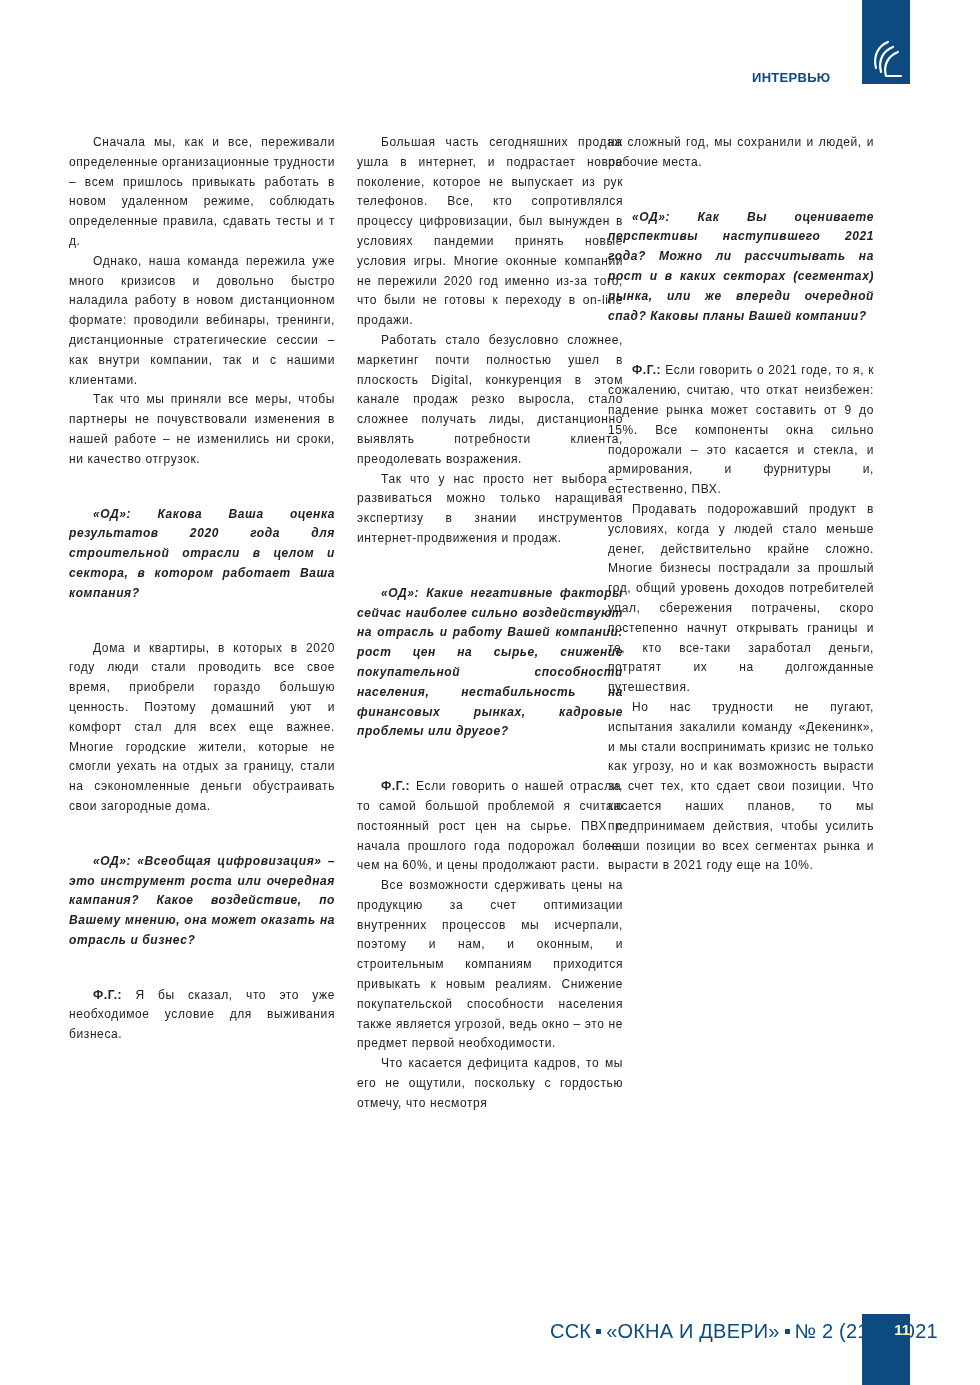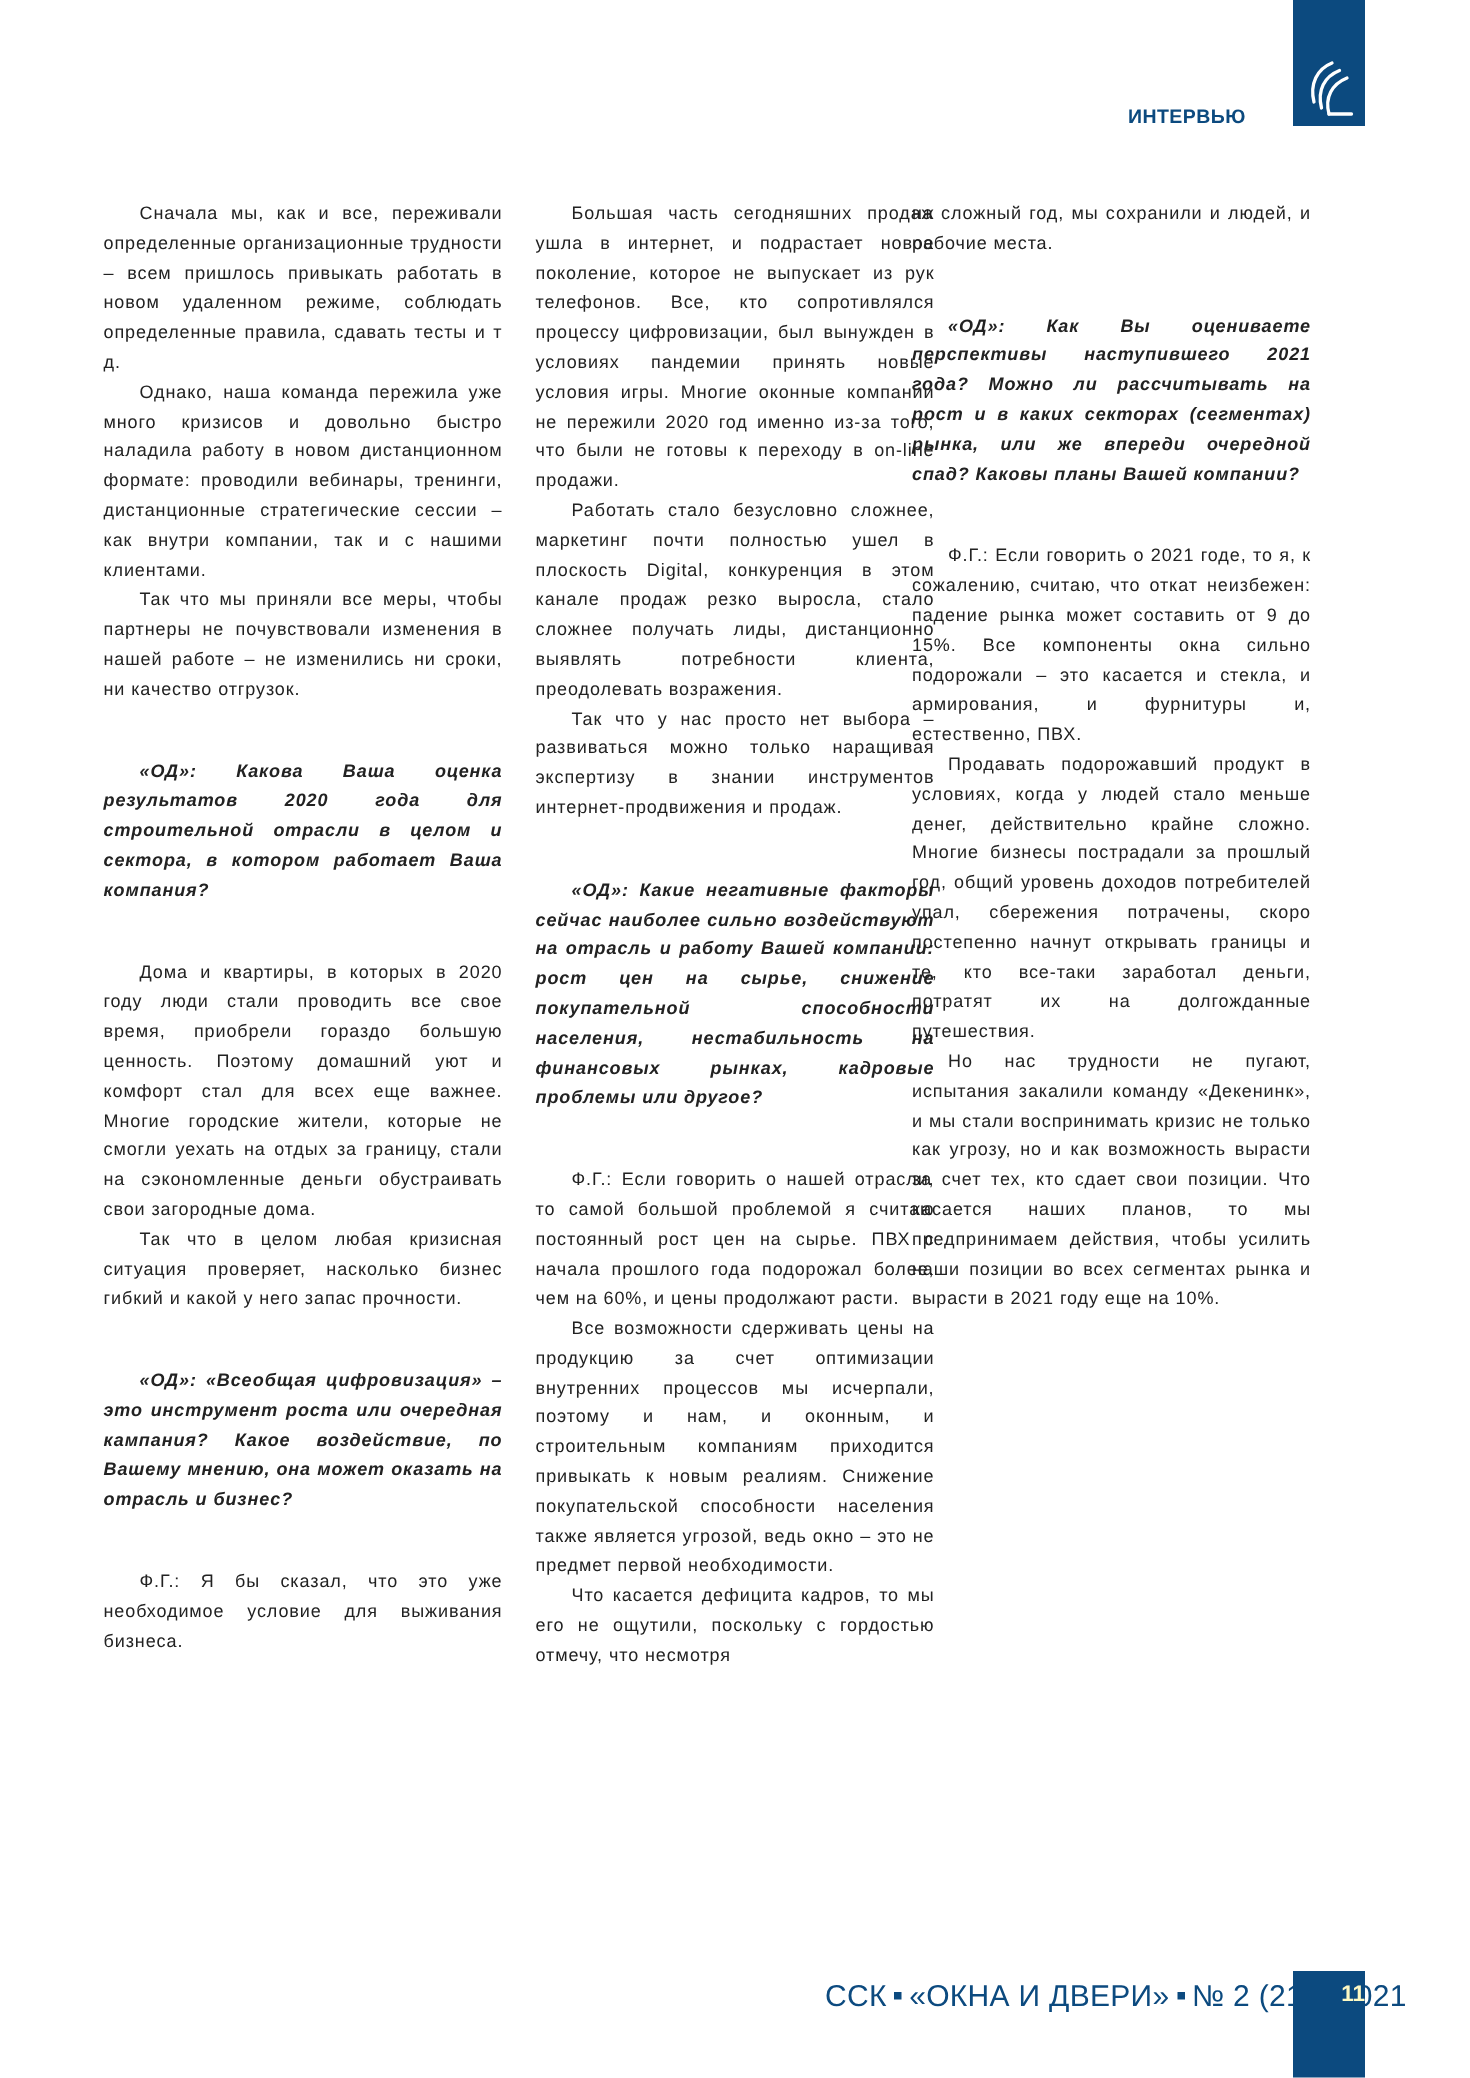--- a/index.html
+++ b/index.html
@@ -10,21 +10,21 @@
     .section-label { position: absolute; left: 752px; top: 70px; font-size: 13px; font-weight: bold;
                      color: #0c4a7f; letter-spacing: 0.3px; }
     .col { position: absolute; top: 133px; width: 266px; font-size: 12px; line-height: 19.8px;
            text-align: justify; letter-spacing: 0.6px; }
     .col1 { left: 69px; }
     .col2 { left: 357px; }
     .col3 { left: 608px; }
     .p { margin: 0; text-indent: 24px; }
     .p.noindent { text-indent: 0; }
     .q { margin: 35px 0; text-indent: 24px; font-weight: bold; font-style: italic; }
-    .a-lead { font-weight: normal; }
+    .a-lead { font-weight: bold; }
     .footer { position: absolute; left: 550px; top: 1320px; font-size: 20px; color: #0c4a7f; letter-spacing: 0.2px; }
     .footer .sq { display: inline-block; width: 5px; height: 5px; background: #0c4a7f; vertical-align: middle; margin: 0 5px 3px 5px; }
     .pagebox { position: absolute; left: 862px; top: 1314px; width: 48px; height: 71px; background: #0c4a7f; }
     .pagebox span { position: absolute; left: 16px; right: 0; top: 7px; text-align: right; color: #fef9c3; font-weight: bold; font-size: 15px; }
   </style>
 </head>
 <body>
 
 <div class="topbar">
   <svg width="36" height="42" viewBox="0 0 36 42">
@@ -37,21 +37,20 @@
   </svg>
 </div>
 <div class="section-label">ИНТЕРВЬЮ</div>
 
 <div class="col col1">
     <p class="p">Сначала мы, как и все, переживали определенные организационные трудности – всем пришлось привыкать работать в новом удаленном режиме, соблюдать определенные правила, сдавать тесты и т д.</p>
     <p class="p">Однако, наша команда пережила уже много кризисов и довольно быстро наладила работу в новом дистанционном формате: проводили вебинары, тренинги, дистанционные стратегические сессии – как внутри компании, так и с нашими клиентами.</p>
     <p class="p">Так что мы приняли все меры, чтобы партнеры не почувствовали изменения в нашей работе – не изменились ни сроки, ни качество отгрузок.</p>
     <p class="q">«ОД»: Какова Ваша оценка результатов 2020 года для строительной отрасли в целом и сектора, в котором работает Ваша компания?</p>
     <p class="p">Дома и квартиры, в которых в 2020 году люди стали проводить все свое время, приобрели гораздо большую ценность. Поэтому домашний уют и комфорт стал для всех еще важнее. Многие городские жители, которые не смогли уехать на отдых за границу, стали на сэкономленные деньги обустраивать свои загородные дома.</p>
-    <p class="p">Так что в целом любая кризисная ситуация проверяет, насколько бизнес гибкий и какой у него запас прочности.</p>
     <p class="q">«ОД»: «Всеобщая цифровизация» – это инструмент роста или очередная кампания? Какое воздействие, по Вашему мнению, она может оказать на отрасль и бизнес?</p>
     <p class="p"><span class="a-lead">Ф.Г.:</span><span> Я бы сказал, что это уже необходимое условие для выживания бизнеса.</span></p>
   </div>
 <div class="col col2">
     <p class="p">Большая часть сегодняшних продаж ушла в интернет, и подрастает новое поколение, которое не выпускает из рук телефонов. Все, кто сопротивлялся процессу цифровизации, был вынужден в условиях пандемии принять новые условия игры. Многие оконные компании не пережили 2020 год именно из-за того, что были не готовы к переходу в on-line продажи.</p>
     <p class="p">Работать стало безусловно сложнее, маркетинг почти полностью ушел в плоскость Digital, конкуренция в этом канале продаж резко выросла, стало сложнее получать лиды, дистанционно выявлять потребности клиента, преодолевать возражения.</p>
     <p class="p">Так что у нас просто нет выбора – развиваться можно только наращивая экспертизу в знании инструментов интернет-продвижения и продаж.</p>
     <p class="q">«ОД»: Какие негативные факторы сейчас наиболее сильно воздействуют на отрасль и работу Вашей компании: рост цен на сырье, снижение покупательной способности населения, нестабильность на финансовых рынках, кадровые проблемы или другое?</p>
     <p class="p"><span class="a-lead">Ф.Г.:</span><span> Если говорить о нашей отрасли, то самой большой проблемой я считаю постоянный рост цен на сырье. ПВХ с начала прошлого года подорожал более, чем на 60%, и цены продолжают расти.</span></p>
     <p class="p">Все возможности сдерживать цены на продукцию за счет оптимизации внутренних процессов мы исчерпали, поэтому и нам, и оконным, и строительным компаниям приходится привыкать к новым реалиям. Снижение покупательской способности населения также является угрозой, ведь окно – это не предмет первой необходимости.</p>

